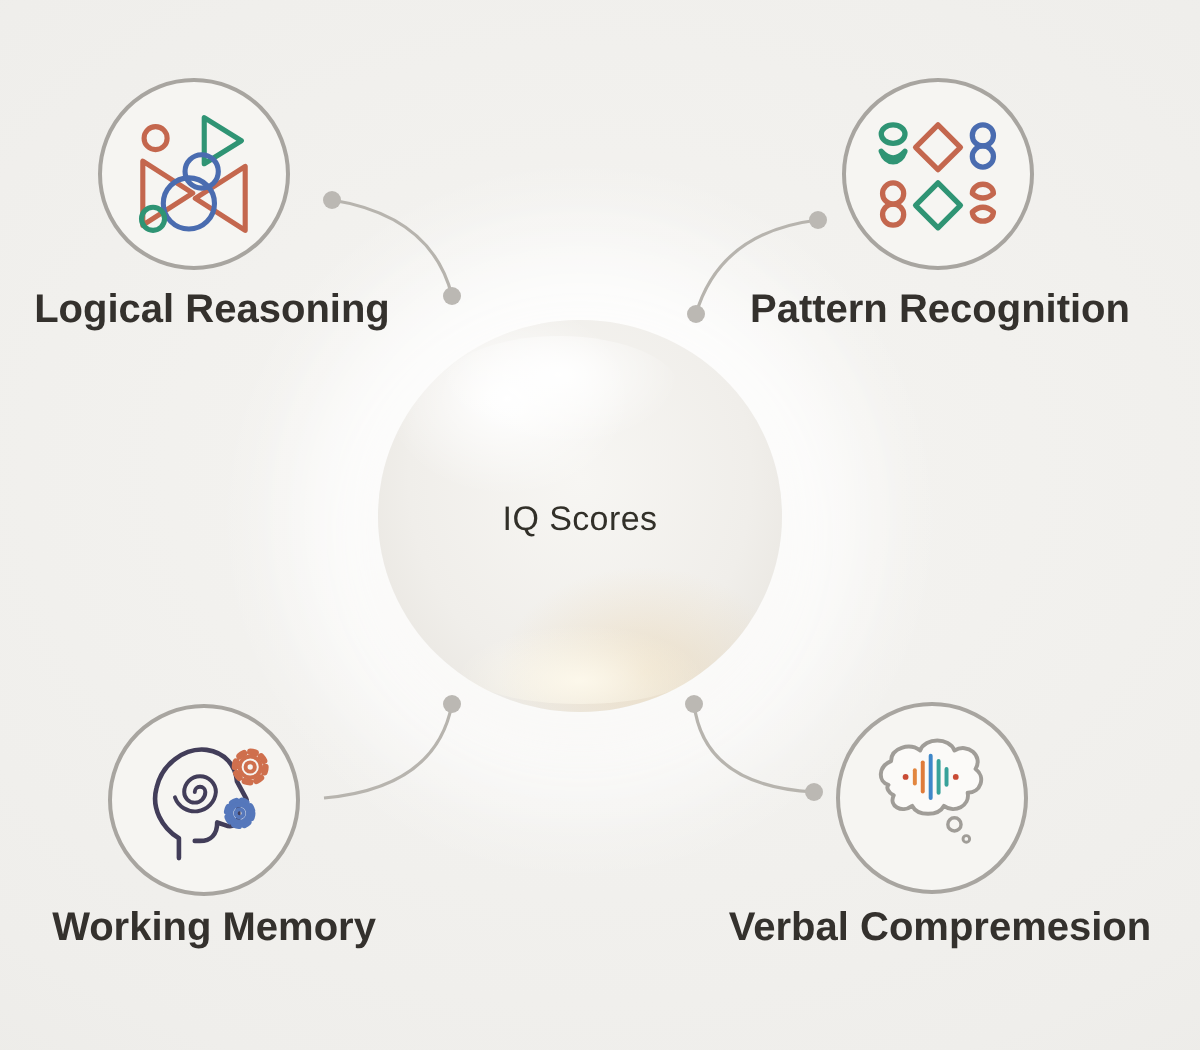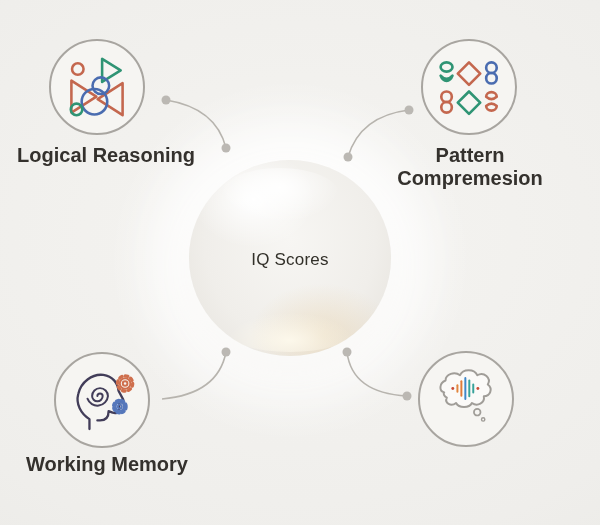--- a/index.html
+++ b/index.html
@@ -140,16 +140,17 @@
         <line x1="46" y1="23" x2="46" y2="45" stroke="#df7b3a"></line>
         <line x1="52" y1="18" x2="52" y2="50" stroke="#3e87c9"></line>
         <line x1="58" y1="22" x2="58" y2="46" stroke="#38a29a"></line>
         <line x1="64" y1="28" x2="64" y2="40" stroke="#38a29a"></line>
         <circle cx="71" cy="34" r="2.2" fill="#c94b35" stroke="none"></circle>
       </g>
     </svg>
   </div>
 
   <div class="node-label label-tl">Logical Reasoning</div>
-  <div class="node-label label-tr">Pattern Compremesion</div>
+  <div class="node-label label-tr">Pattern Recognition</div>
   <div class="node-label label-bl">Working Memory</div>
+  <div class="node-label label-br">Verbal Compremesion</div>
 
 </div>
 
 </body></html>

